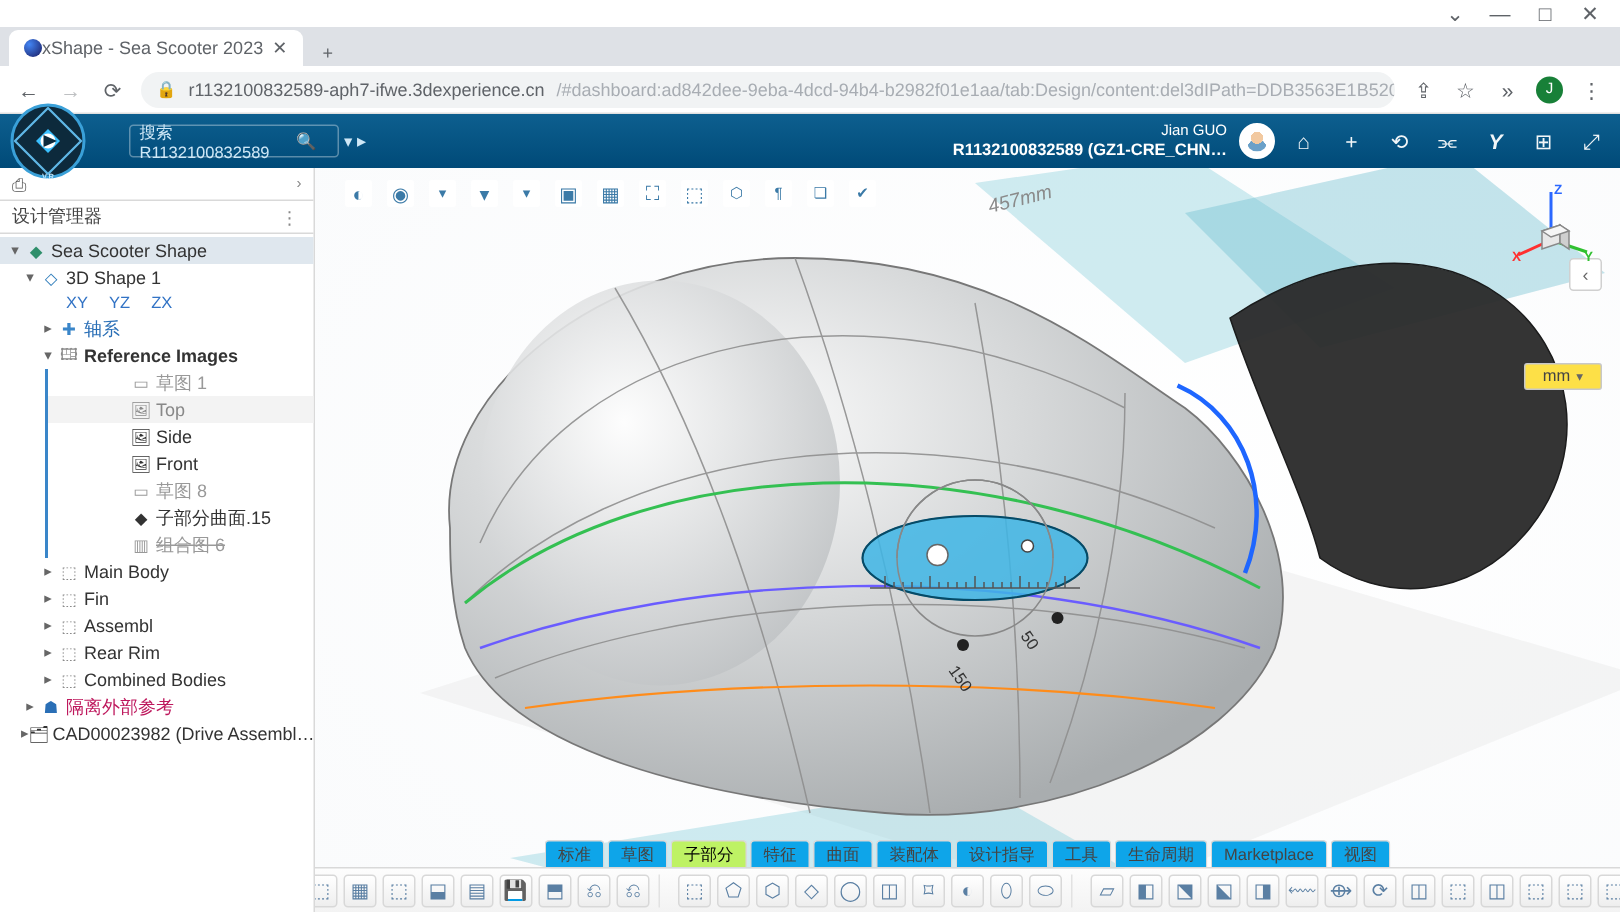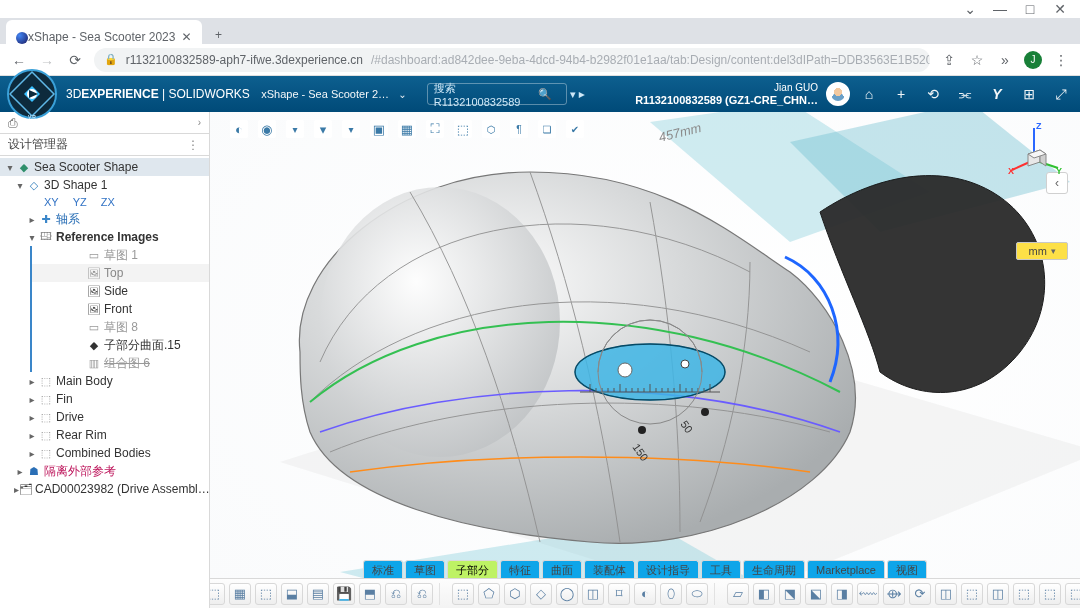--- a/index.html
+++ b/index.html
@@ -19,21 +19,21 @@
     font-size:12px;
     color:var(--text);
   }
   *{box-sizing:border-box}
   body{margin:0;width:1080px;height:608px;overflow:hidden;background:#fff}
 
   
   .wintitle{height:18px;background:#fff;display:flex;align-items:center;justify-content:flex-end;gap:18px;padding-right:14px;color:#5f6368;font-size:14px}
   .wintitle span{display:inline-flex;width:12px;height:12px;align-items:center;justify-content:center}
   .tabstrip{height:26px;background:var(--chrome-bg);display:flex;align-items:flex-end;padding-left:6px;gap:8px}
-  .tab{height:24px;background:var(--chrome-tab);border-radius:6px 6px 0 0;display:flex;align-items:flex-end;padding:0 10px;gap:0;max-width:200px;color:#5f6368}
+  .tab{height:24px;background:var(--chrome-tab);border-radius:6px 6px 0 0;display:flex;align-items:center;padding:0 10px;gap:0;max-width:200px;color:#5f6368}
   .tab.active{background:#fff}
   .tab .x{color:#5f6368;font-size:12px;margin-left:6px}
   .favicon{width:12px;height:12px;border-radius:50%;background:radial-gradient(circle at 30% 30%,#4285f4,#1a1a60)}
   .newtab{width:18px;height:18px;display:flex;align-items:center;justify-content:center;color:#5f6368}
   .urlrow{height:32px;background:#fff;border-bottom:1px solid #e0e0e0;display:flex;align-items:center;padding:0 10px;gap:10px;color:#5f6368}
   .navicn{width:18px;text-align:center;font-size:14px}
   .omnibox{flex:1;height:24px;background:#f1f3f4;border-radius:12px;display:flex;align-items:center;padding:0 10px;gap:8px;overflow:hidden;white-space:nowrap;color:#5f6368}
   .lock{font-size:11px;color:#5f6368}
   .url-host{color:#5f6368}
   .url-rest{color:#a8adb3}
@@ -143,27 +143,20 @@
   <div class="compass">
     <svg viewBox="0 0 56 56">
       <circle cx="28" cy="28" r="24" fill="#0d2a3c" stroke="#3aa0d8" stroke-width="2"></circle>
       <polygon points="28,6 50,28 28,50 6,28" fill="none" stroke="#5fb7e6" stroke-width="1.5"></polygon>
       <polygon points="28,20 36,28 28,36 20,28" fill="#3ac0ff"></polygon>
       <circle cx="28" cy="28" r="5" fill="#fff"></circle>
       <polygon points="25,24 34,28 25,32" fill="#0d2a3c"></polygon>
       <text x="28" y="53" text-anchor="middle" fill="#bfe4fa" font-size="5" font-weight="700">V.R</text>
     </svg>
   </div>
-  <div class="brandwrap">
-    <div class="brand">
-      <span>3D</span><b>EXPERIENCE</b><span> | </span><span>SOLIDWORKS</span>
-      <span class="ctx" style="margin-left:8px">xShape - Sea Scooter 2…</span>
-      <span class="caret">⌄</span>
-    </div>
-  </div>
   <div class="dssearch">
     <span>搜索 R1132100832589</span>
     <span style="margin-left:auto">🔍</span>
     <span>▾</span>
   </div>
   <span style="margin-left:12px;color:#cfe8f7">▸</span>
   <div class="dsspacer"></div>
   <div class="dsuser">
     <span class="u1">Jian GUO</span>
     <span class="u2">R1132100832589 (GZ1-CRE_CHN…</span>
@@ -254,21 +247,21 @@
                <span class="lbl">Main Body</span>
           </div>
           <div class="node pad3">
             <span class="tw">▸</span>
                <span class="ic" style="color:#8a8a8a">⬚</span>
                <span class="lbl">Fin</span>
           </div>
           <div class="node pad3">
             <span class="tw">▸</span>
                <span class="ic" style="color:#8a8a8a">⬚</span>
-               <span class="lbl">Drive</span>
+               <span class="lbl">Assembl</span>
           </div>
           <div class="node pad3">
             <span class="tw">▸</span>
                <span class="ic" style="color:#8a8a8a">⬚</span>
                <span class="lbl">Rear Rim</span>
           </div>
           <div class="node pad3">
             <span class="tw">▸</span>
                <span class="ic" style="color:#8a8a8a">⬚</span>
                <span class="lbl">Combined Bodies</span>

